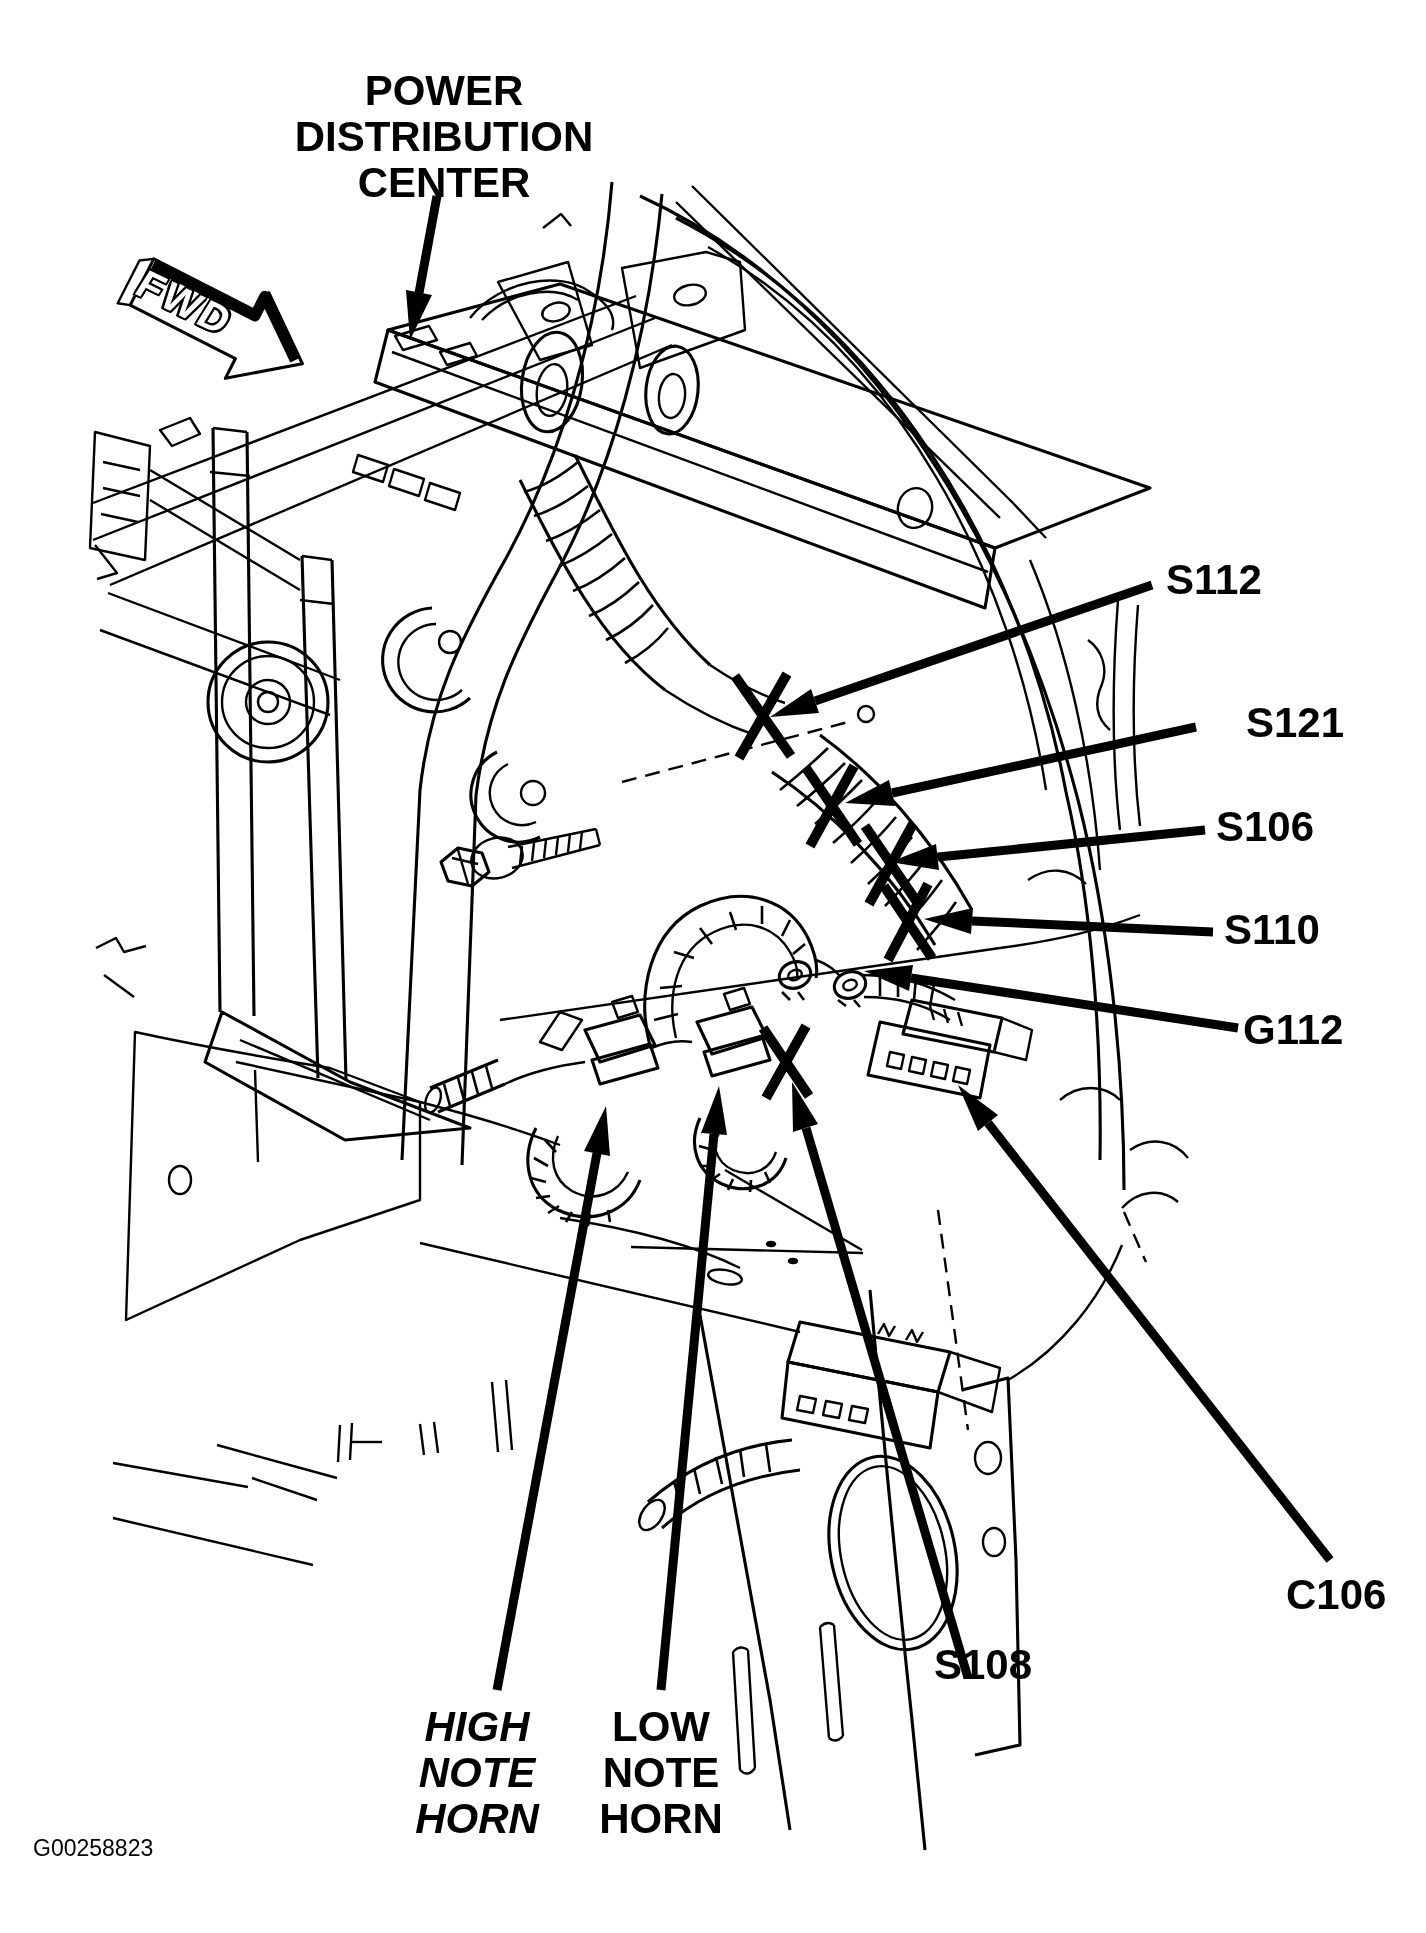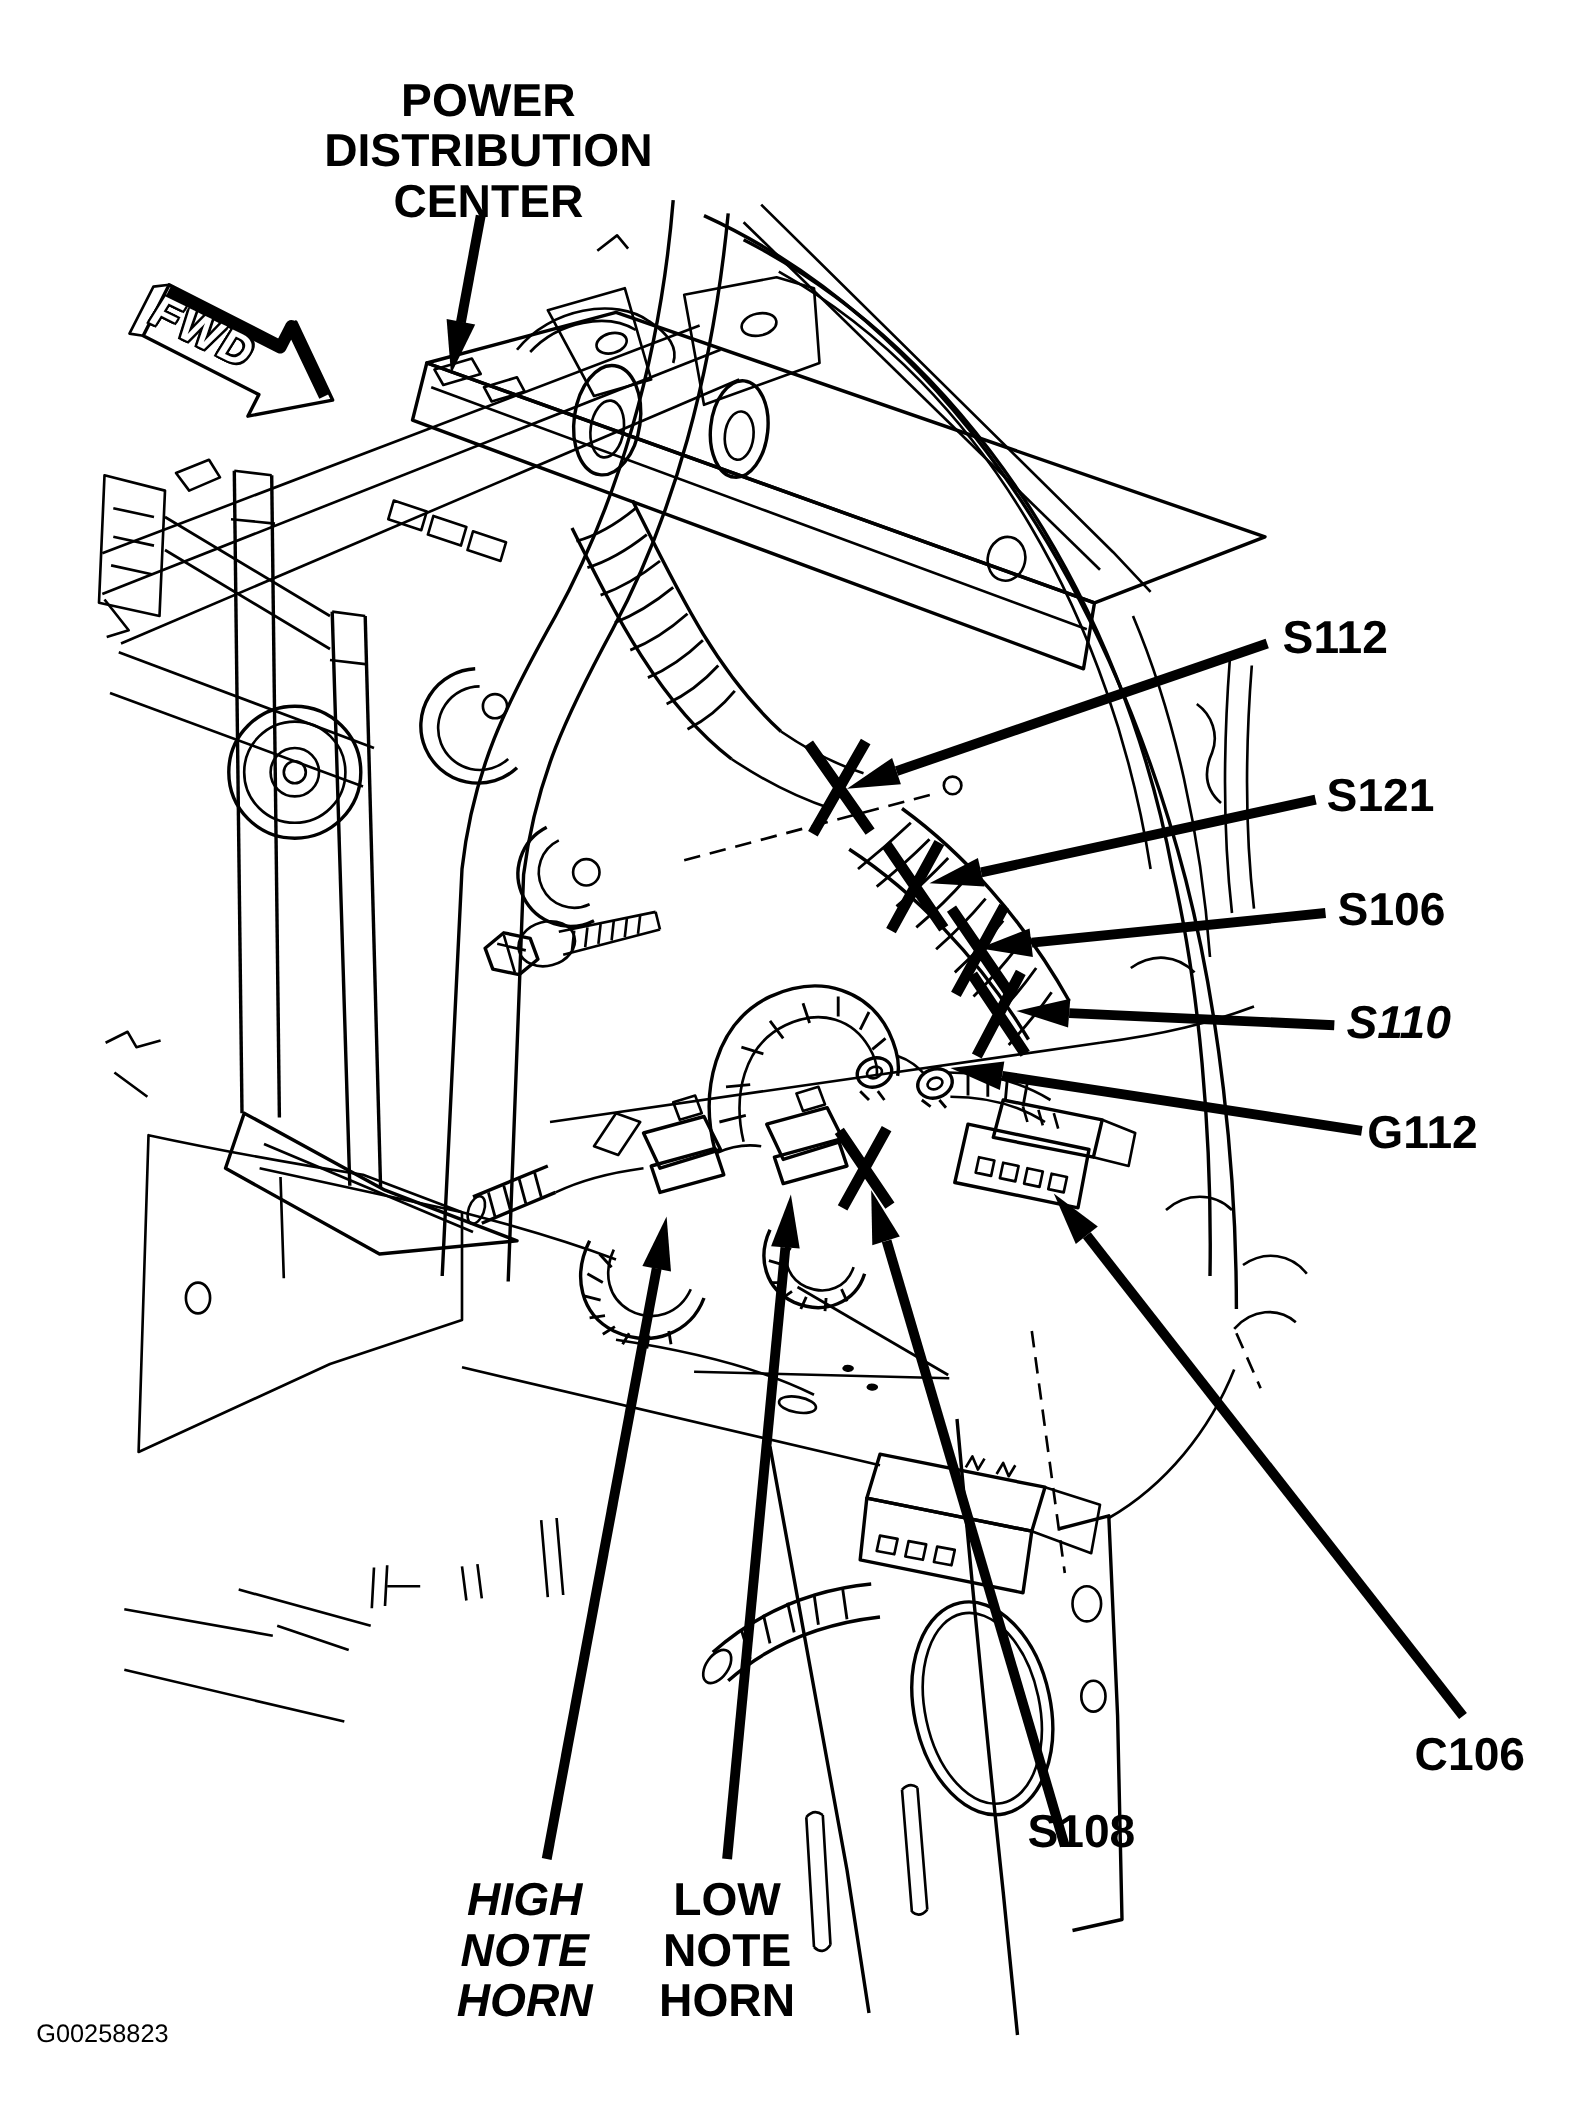--- a/index.html
+++ b/index.html
@@ -315,25 +315,25 @@
 </svg>
 
 <div class="callout center" style="left:294px;top:68px;width:300px;">POWER
 DISTRIBUTION
 CENTER</div>
 
 <div class="fwdtext" style="left:152px;top:262px;">FWD</div>
 
 <div class="callout" style="left:1166px;top:557px;">S112</div>
 
-<div class="callout" style="left:1206px;top:700px;">S121</div>
+<div class="callout" style="left:1246px;top:700px;">S121</div>
 
 <div class="callout" style="left:1216px;top:804px;">S106</div>
 
-<div class="callout" style="left:1224px;top:907px;font-style:italic;">S110</div>
+<div class="callout" style="left:1224px;top:907px;">S110</div>
 
 <div class="callout" style="left:1243px;top:1007px;">G112</div>
 
 <div class="callout" style="left:1286px;top:1572px;text-align:right;">C106</div>
 
 <div class="callout" style="left:934px;top:1642px;">S108</div>
 
 <div class="callout center" style="left:411px;top:1704px;width:132px;font-style:italic;">HIGH
 NOTE
 HORN</div>

